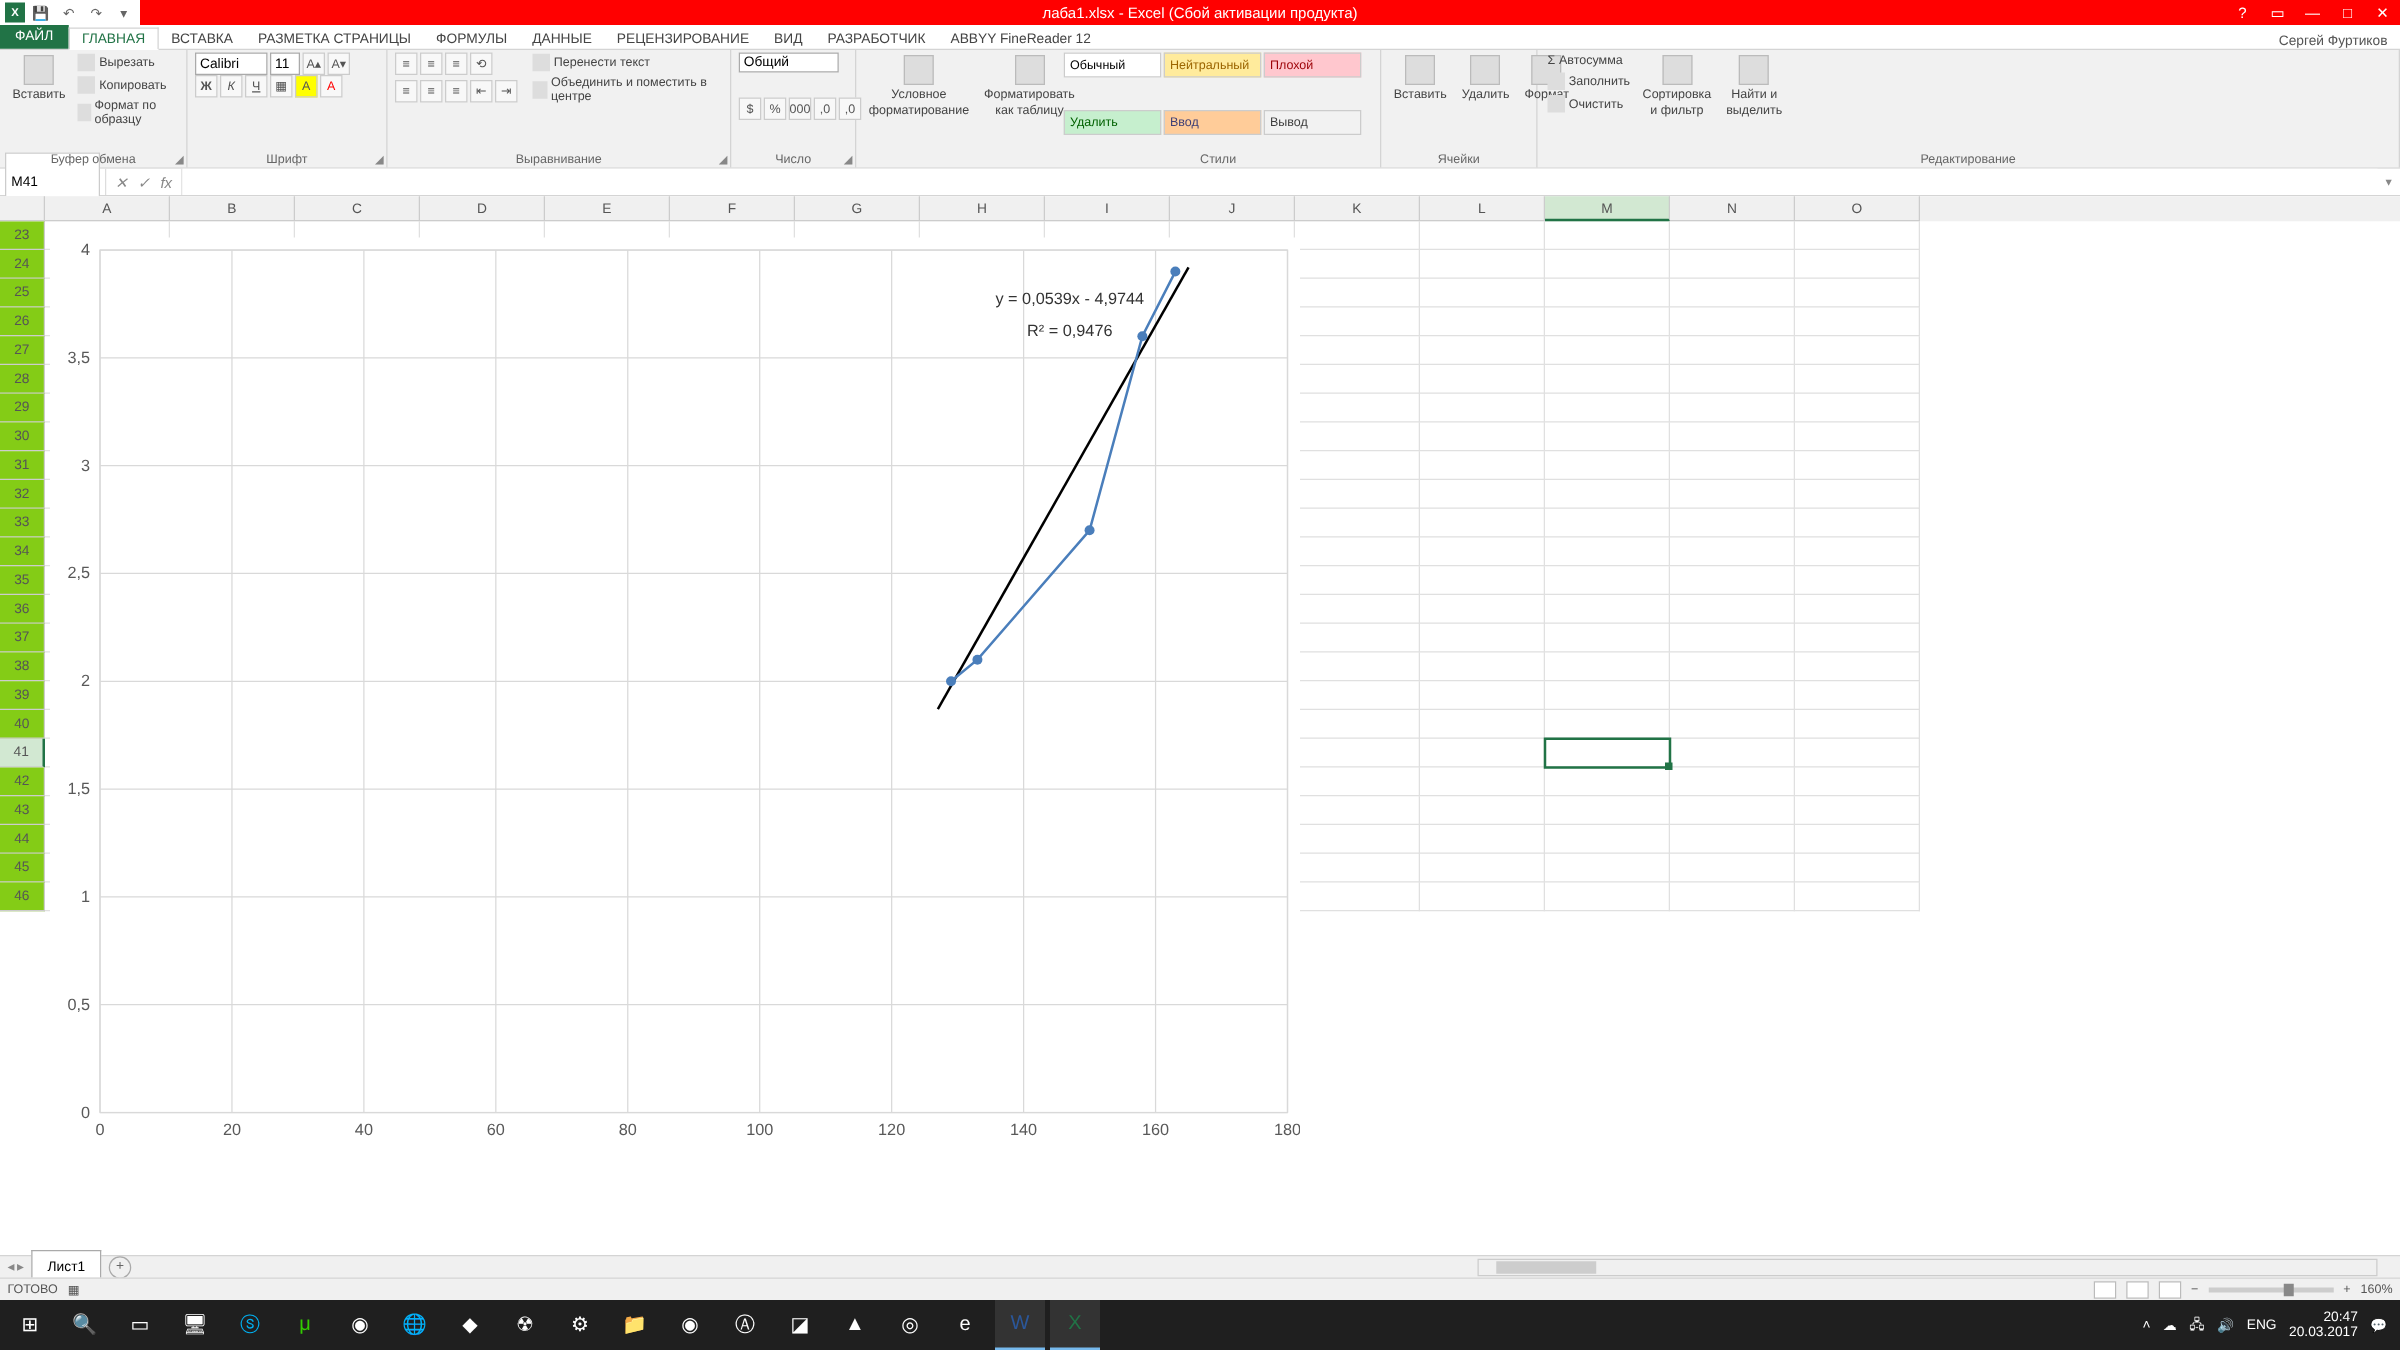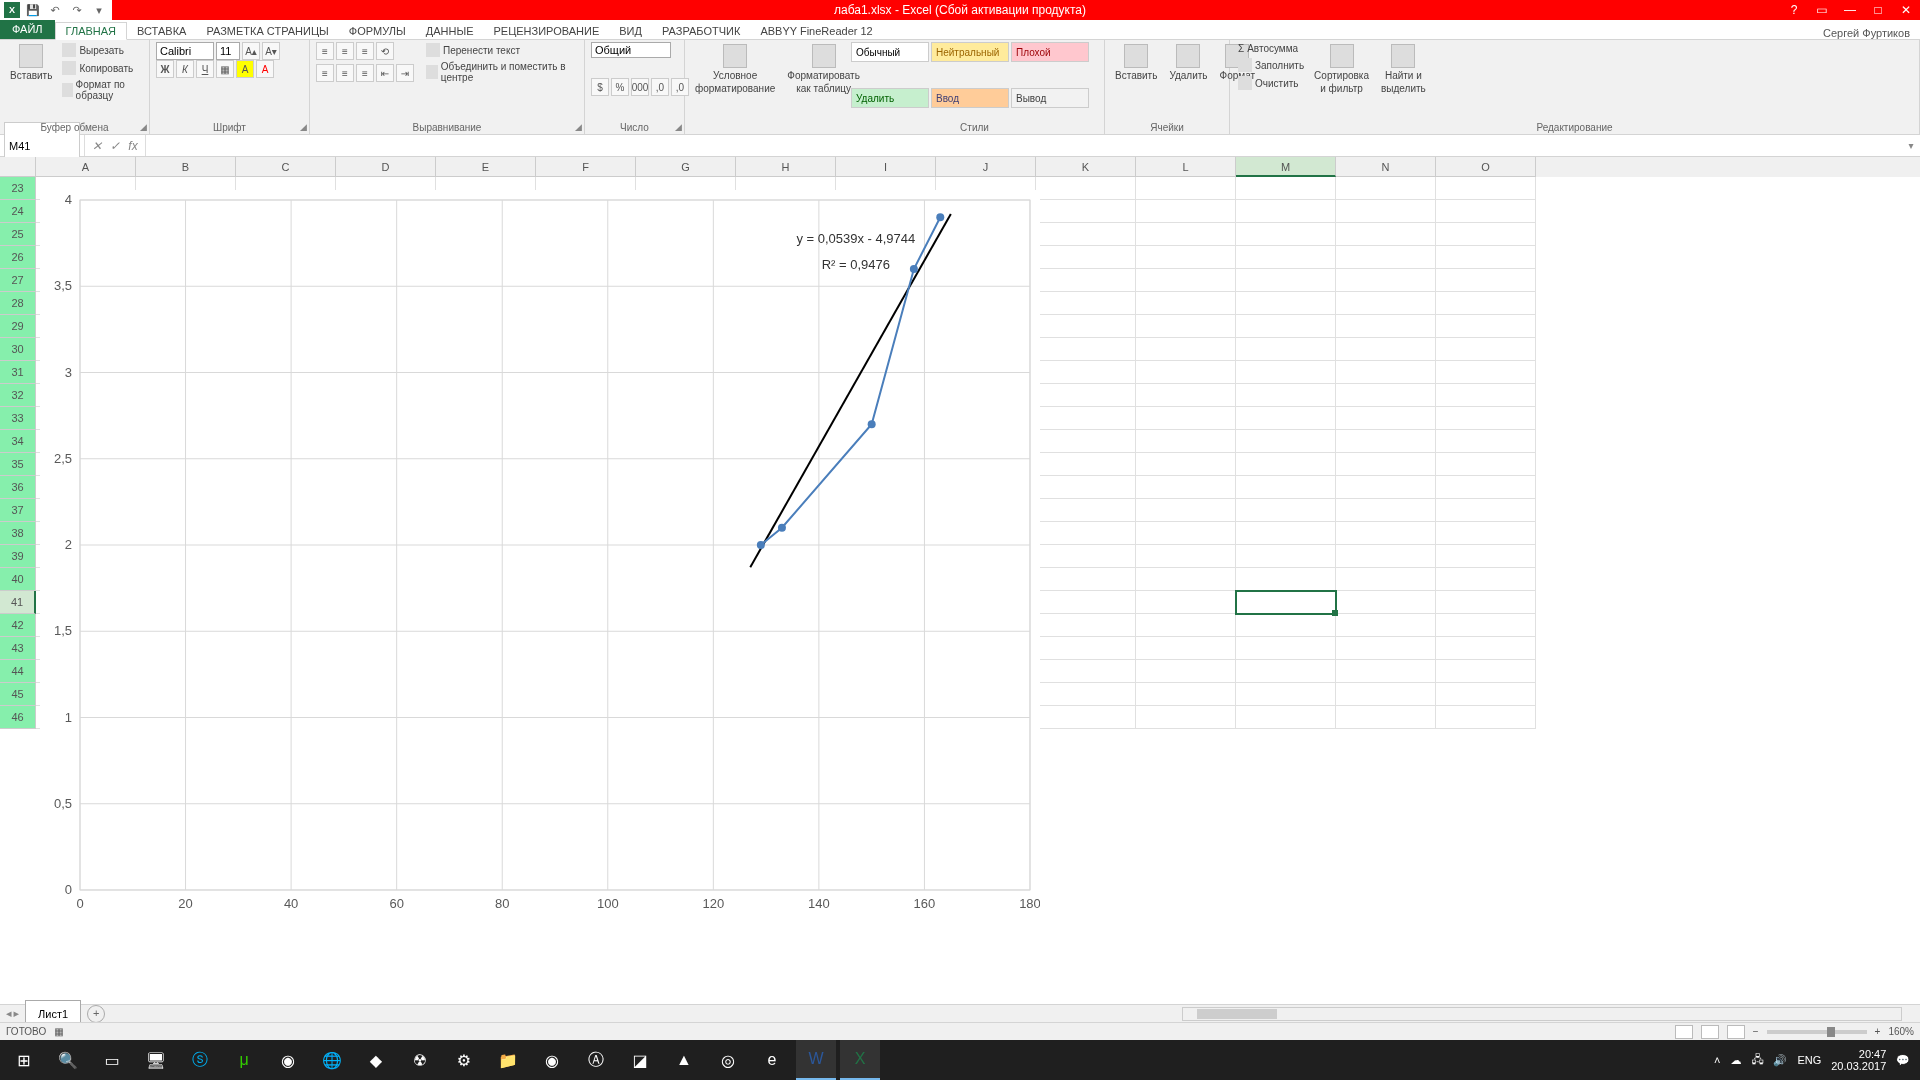--- a/index.html
+++ b/index.html
@@ -61,21 +61,21 @@
 
 .grid-area { position: absolute; top: 157px; left: 0; right: 0; bottom: 36px; background: #fff; display: flex; flex-direction: column; }
 .col-headers { display: flex; height: 20px; background: #f0f0f0; }
 .corner { width: 36px; border-right: 1px solid #ccc; border-bottom: 1px solid #ccc; background: #f0f0f0; }
 .col-h { border-right: 1px solid #ccc; border-bottom: 1px solid #ccc; text-align: center; font-size: 11px; color: #555; line-height: 20px; }
 .col-h.sel { background: #d2e8d2; border-bottom: 2px solid #217346; }
 .col-w { width: 100px; }
 
 .grid-rows { flex: 1; overflow: hidden; position: relative; }
 .row { display: flex; height: 23px; }
-.row-h { width: 36px; border-right: 1px solid #ccc; border-bottom: 1px solid #ccc; background: #86efac; text-align: center; font-size: 11px; color: #555; line-height: 23px; }
+.row-h { width: 36px; border-right: 1px solid #ccc; border-bottom: 1px solid #ccc; background: #84cc16; text-align: center; font-size: 11px; color: #555; line-height: 23px; }
 .row-h.sel { background: #d2e8d2; border-right: 2px solid #217346; }
 .cell { border-right: 1px solid #e0e0e0; border-bottom: 1px solid #e0e0e0; }
 .cell.sel { outline: 2px solid #217346; outline-offset: -1px; background: #fff; position: relative; }
 .cell.sel::after { content: ""; position: absolute; right: -3px; bottom: -3px; width: 6px; height: 6px; background: #217346; }
 
 
 .chart { position: absolute; left: 40px; top: 190px; width: 1000px; height: 720px; background: #fff; }
 .chart svg { width: 100%; height: 100%; }
 
 

